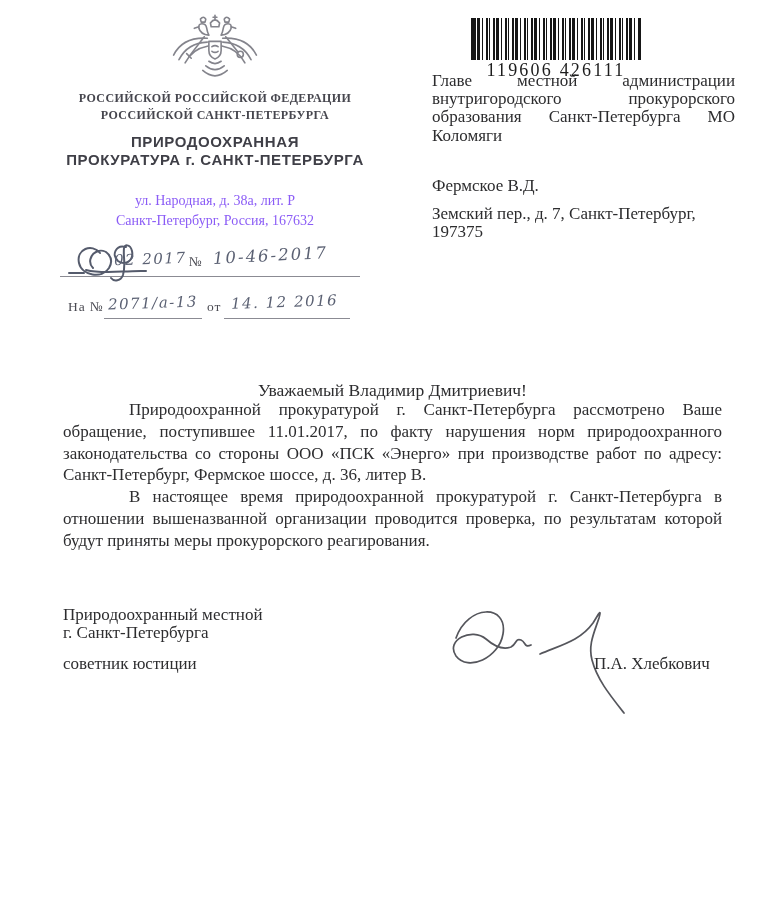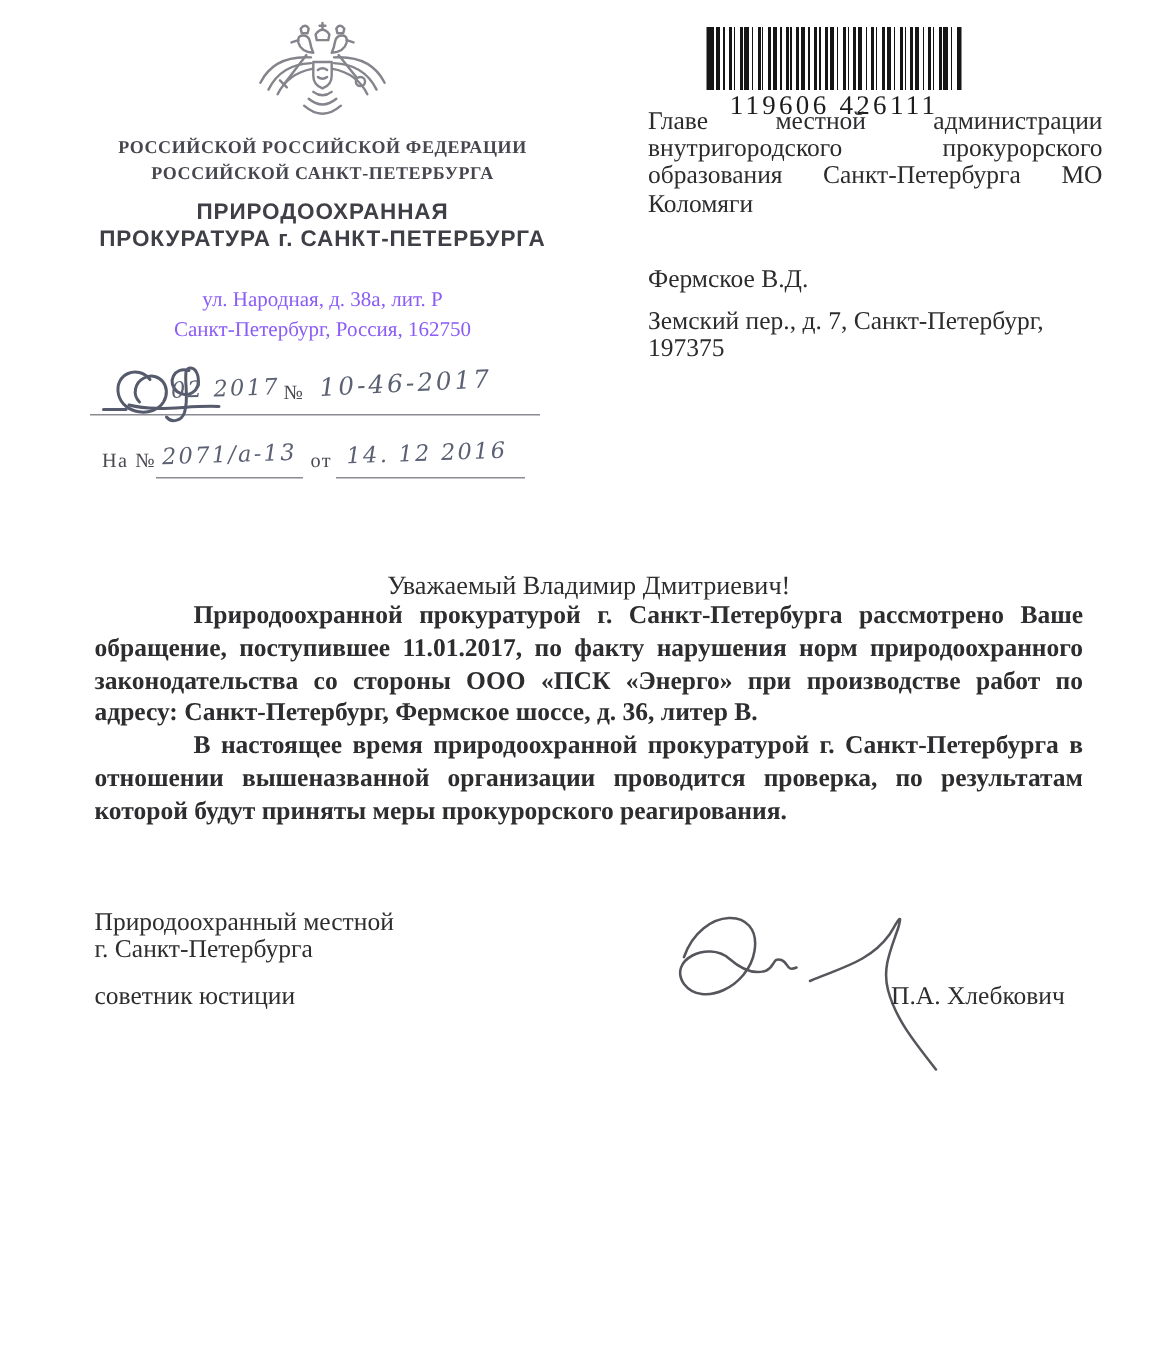--- a/index.html
+++ b/index.html
@@ -46,21 +46,21 @@
   .hand{
     position:absolute;font-family:"DejaVu Serif",serif;font-style:italic;
     color:#5b6173;white-space:nowrap;
   }
   .hand-sm{font-size:15px;letter-spacing:1.5px;transform:rotate(-2deg);}
   .hand-lg{font-size:16.5px;letter-spacing:2px;transform:rotate(-3deg);}
   .scribble{position:absolute;}
   
   .salutation{position:absolute;left:63px;top:380px;width:659px;text-align:center;font-size:17.5px;}
   .body-text{position:absolute;left:63px;top:399px;width:659px;font-size:17px;line-height:21.8px;text-align:justify;}
-  .body-text p{margin:0;text-indent:66px;font-weight:bold;}
+  .body-text p{margin:0;text-indent:66px;}
   
   .signoff{position:absolute;left:63px;top:606px;font-size:17px;line-height:18.4px;}
   .signoff .rank{margin-top:12px;}
   .signer-name{position:absolute;left:594px;top:654px;font-size:17px;white-space:nowrap;}
   .signature-svg{position:absolute;left:428px;top:592px;}
 </style>
 </head>
 <body>
 
 <div class="page">
@@ -99,21 +99,21 @@
 
         <path d="M74 32 L90 52"></path>
         <circle cx="93" cy="55" r="4"></circle>
       </g>
     </svg>
     <div class="lh-org1">РОССИЙСКОЙ РОССИЙСКОЙ ФЕДЕРАЦИИ</div>
     <div class="lh-org2">РОССИЙСКОЙ САНКТ-ПЕТЕРБУРГА</div>
     <div class="lh-org3">ПРИРОДООХРАННАЯ</div>
     <div class="lh-org4">ПРОКУРАТУРА г. САНКТ-ПЕТЕРБУРГА</div>
     <div class="lh-addr lh-addr1">ул. Народная, д. 38а, лит. Р</div>
-    <div class="lh-addr">Санкт-Петербург, Россия, 162750</div>
+    <div class="lh-addr">Санкт-Петербург, Россия, 167632</div>
   </div>
 
   <div class="barcode-wrap">
     <div class="bars"></div>
     <div class="barcode-number">119606 426111</div>
   </div>
 
   <div class="addressee">
     <p class="recipient">Главе местной администрации внутригородского прокурорского образования Санкт-Петербурга МО Коломяги</p>
     <p class="name">Фермское В.Д.</p>

